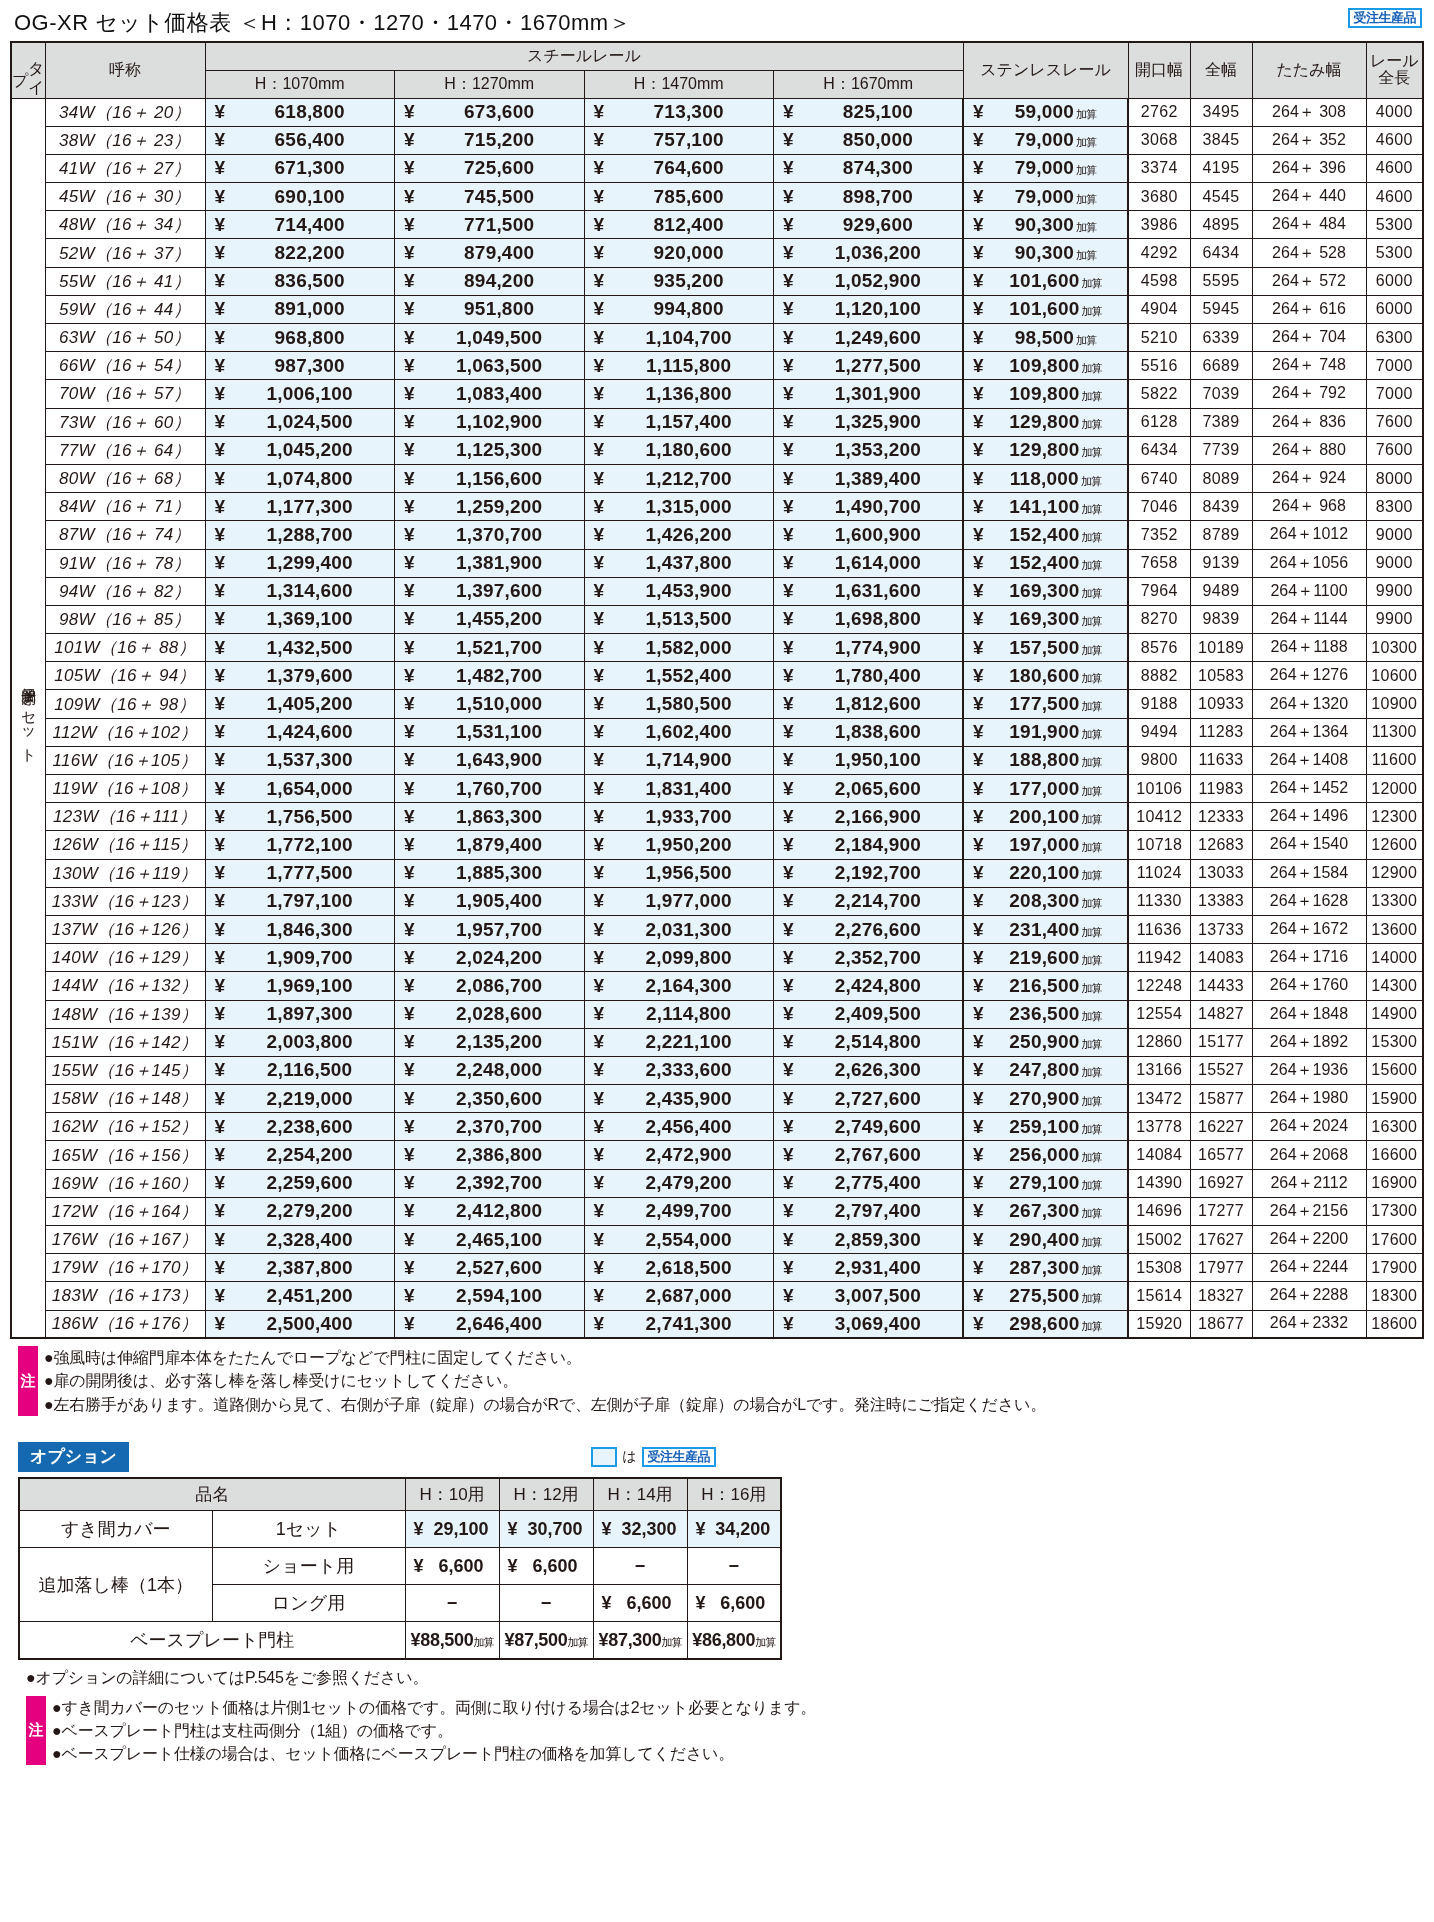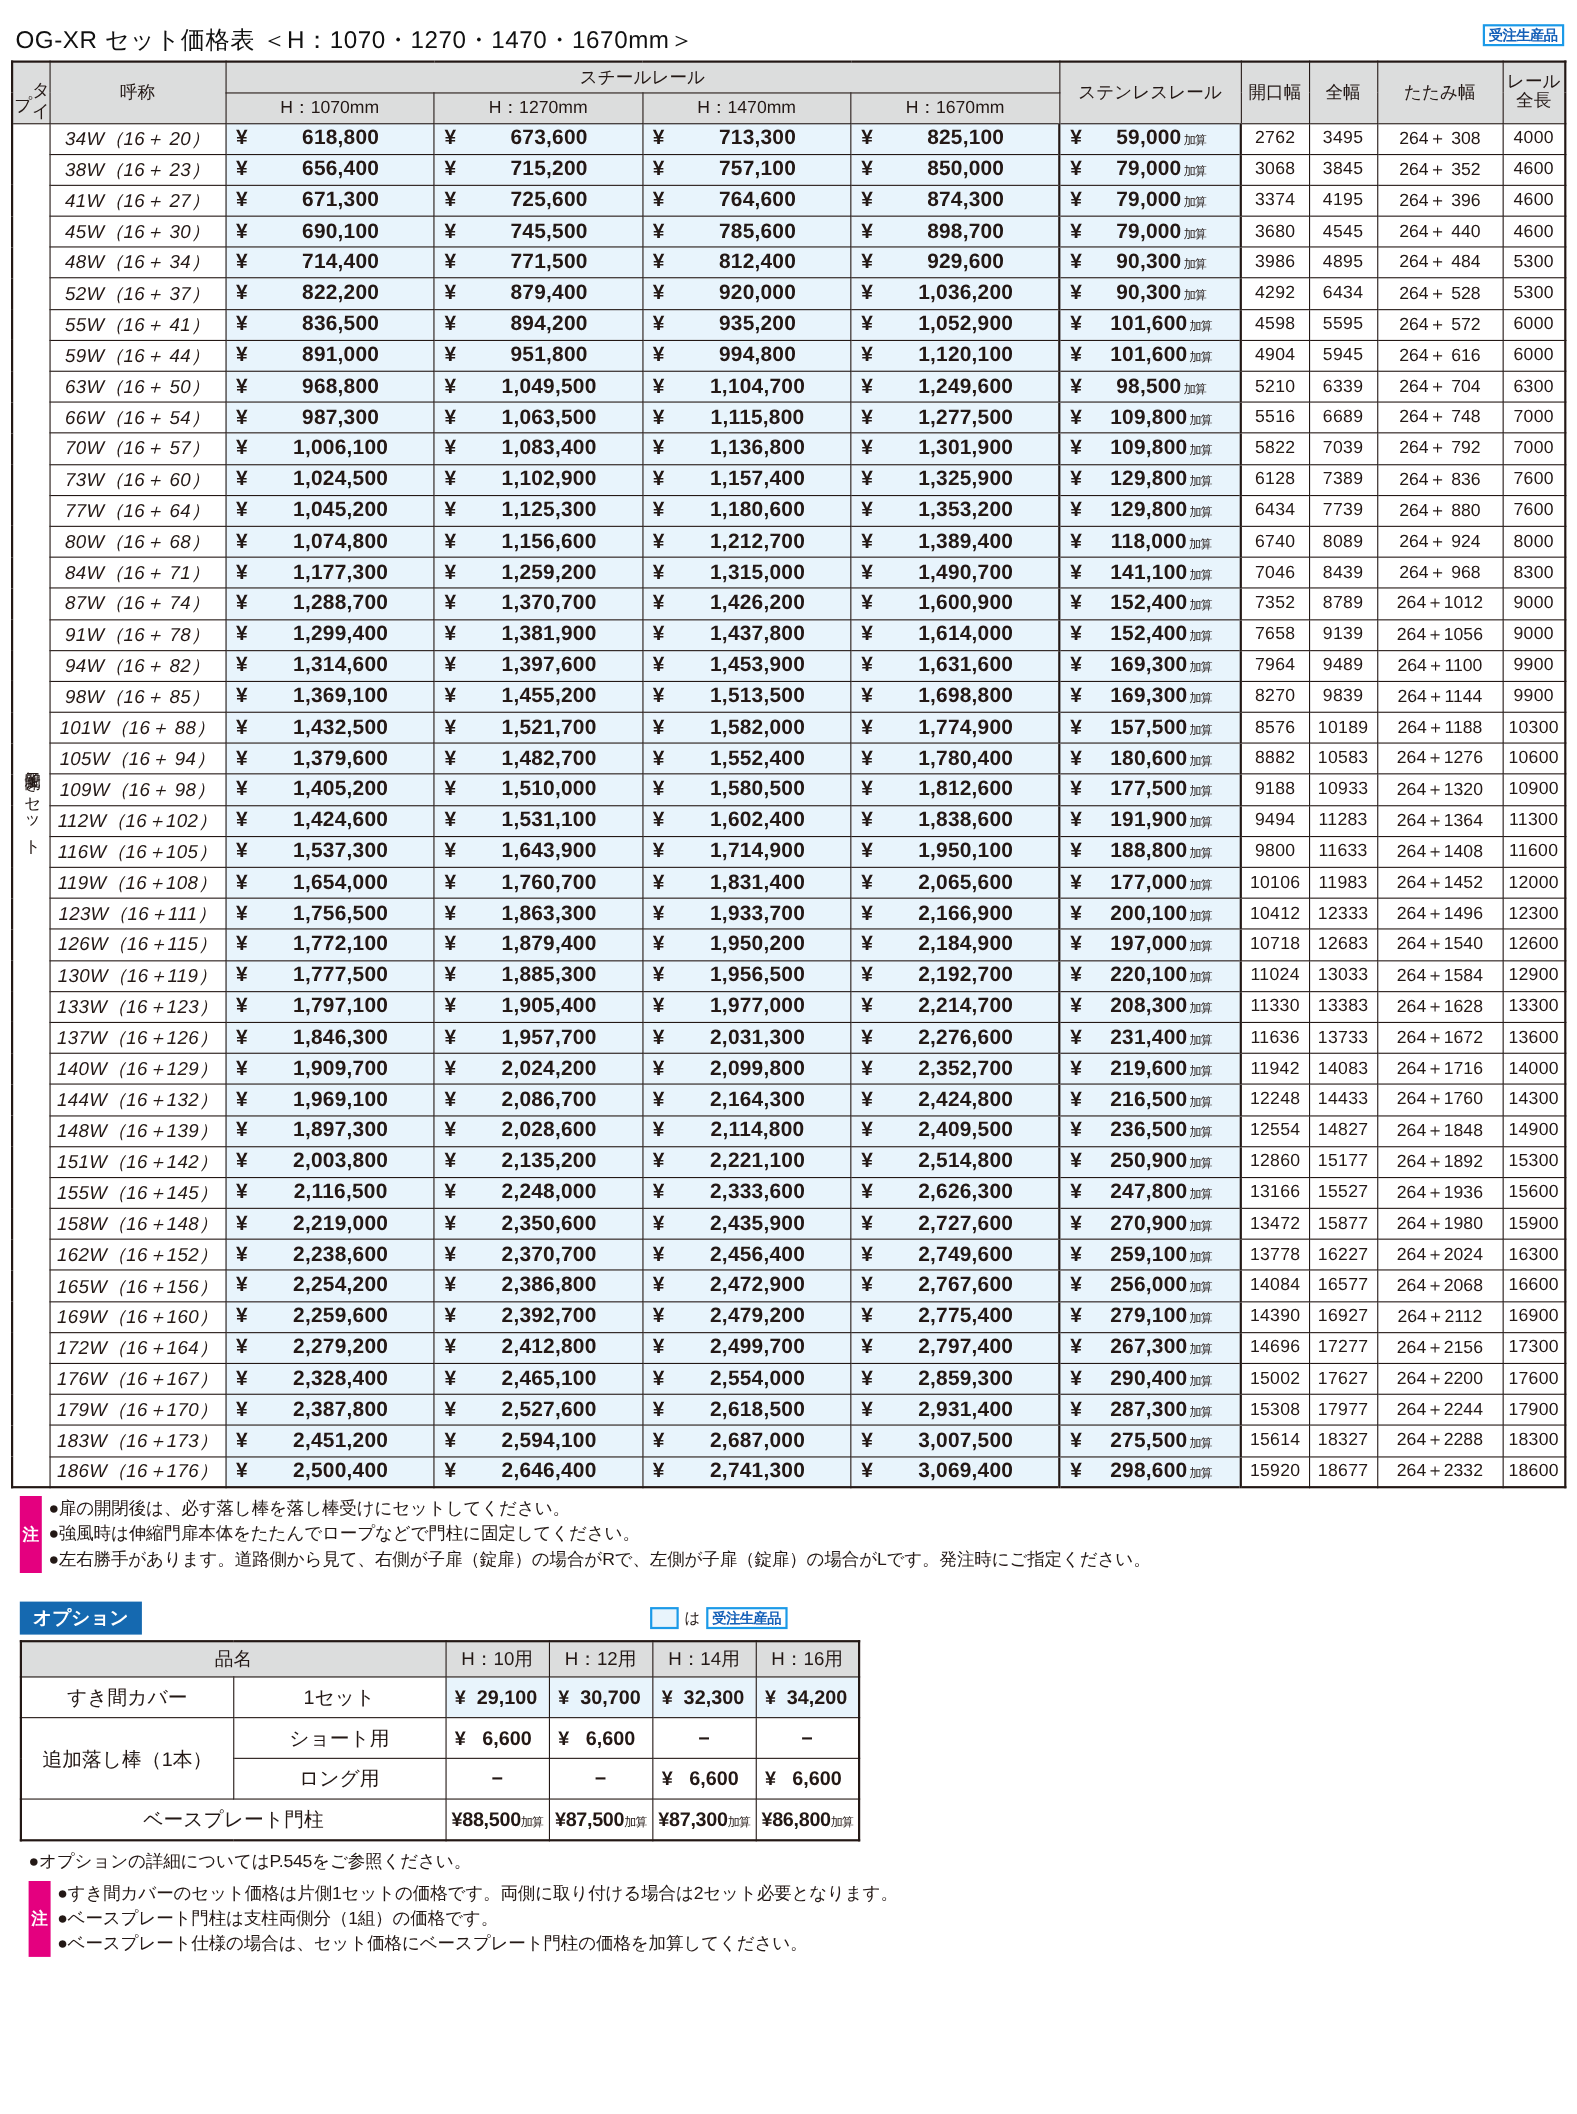--- a/index.html
+++ b/index.html
@@ -4,21 +4,21 @@
 <style>
   * { box-sizing: border-box; }
   html, body {
     margin: 0; padding: 0;
     background: #ffffff;
     font-family: "Liberation Sans", "DejaVu Sans", sans-serif;
   }
   .page {
     width: 1434px; height: 1922px;
     position: relative;
-    padding: 22px 10px 0 10px;
+    padding: 8px 10px 0 10px;
     background: #fff;
   }
 
   
   .title-row {
     display: flex; align-items: flex-start; justify-content: space-between;
     height: 30px;
   }
   .doc-title {
     font-size: 22px; font-weight: 500; letter-spacing: .5px;
@@ -739,22 +739,22 @@
           <td class="dim">18677</td>
           <td class="tatami">264＋2332</td>
           <td class="dim">18600</td>
         </tr>
       </tbody>
   </table>
 
   <div class="notes">
     <div class="note-badge">注</div>
     <div class="note-lines" id="main-note-lines">
+        <div class="note-line">●強風時は伸縮門扉本体をたたんでロープなどで門柱に固定してください。</div>
         <div class="note-line">●扉の開閉後は、必す落し棒を落し棒受けにセットしてください。</div>
-        <div class="note-line">●強風時は伸縮門扉本体をたたんでロープなどで門柱に固定してください。</div>
         <div class="note-line">●左右勝手があります。道路側から見て、右側が子扉（錠扉）の場合がRで、左側が子扉（錠扉）の場合がLです。発注時にご指定ください。</div>
       </div>
   </div>
 
   <div class="option-wrap">
     <div class="option-head-row">
       <div class="option-badge">オプション</div>
       <div class="legend">
         <div class="legend-swatch"></div>
         <div class="legend-wa">は</div>

